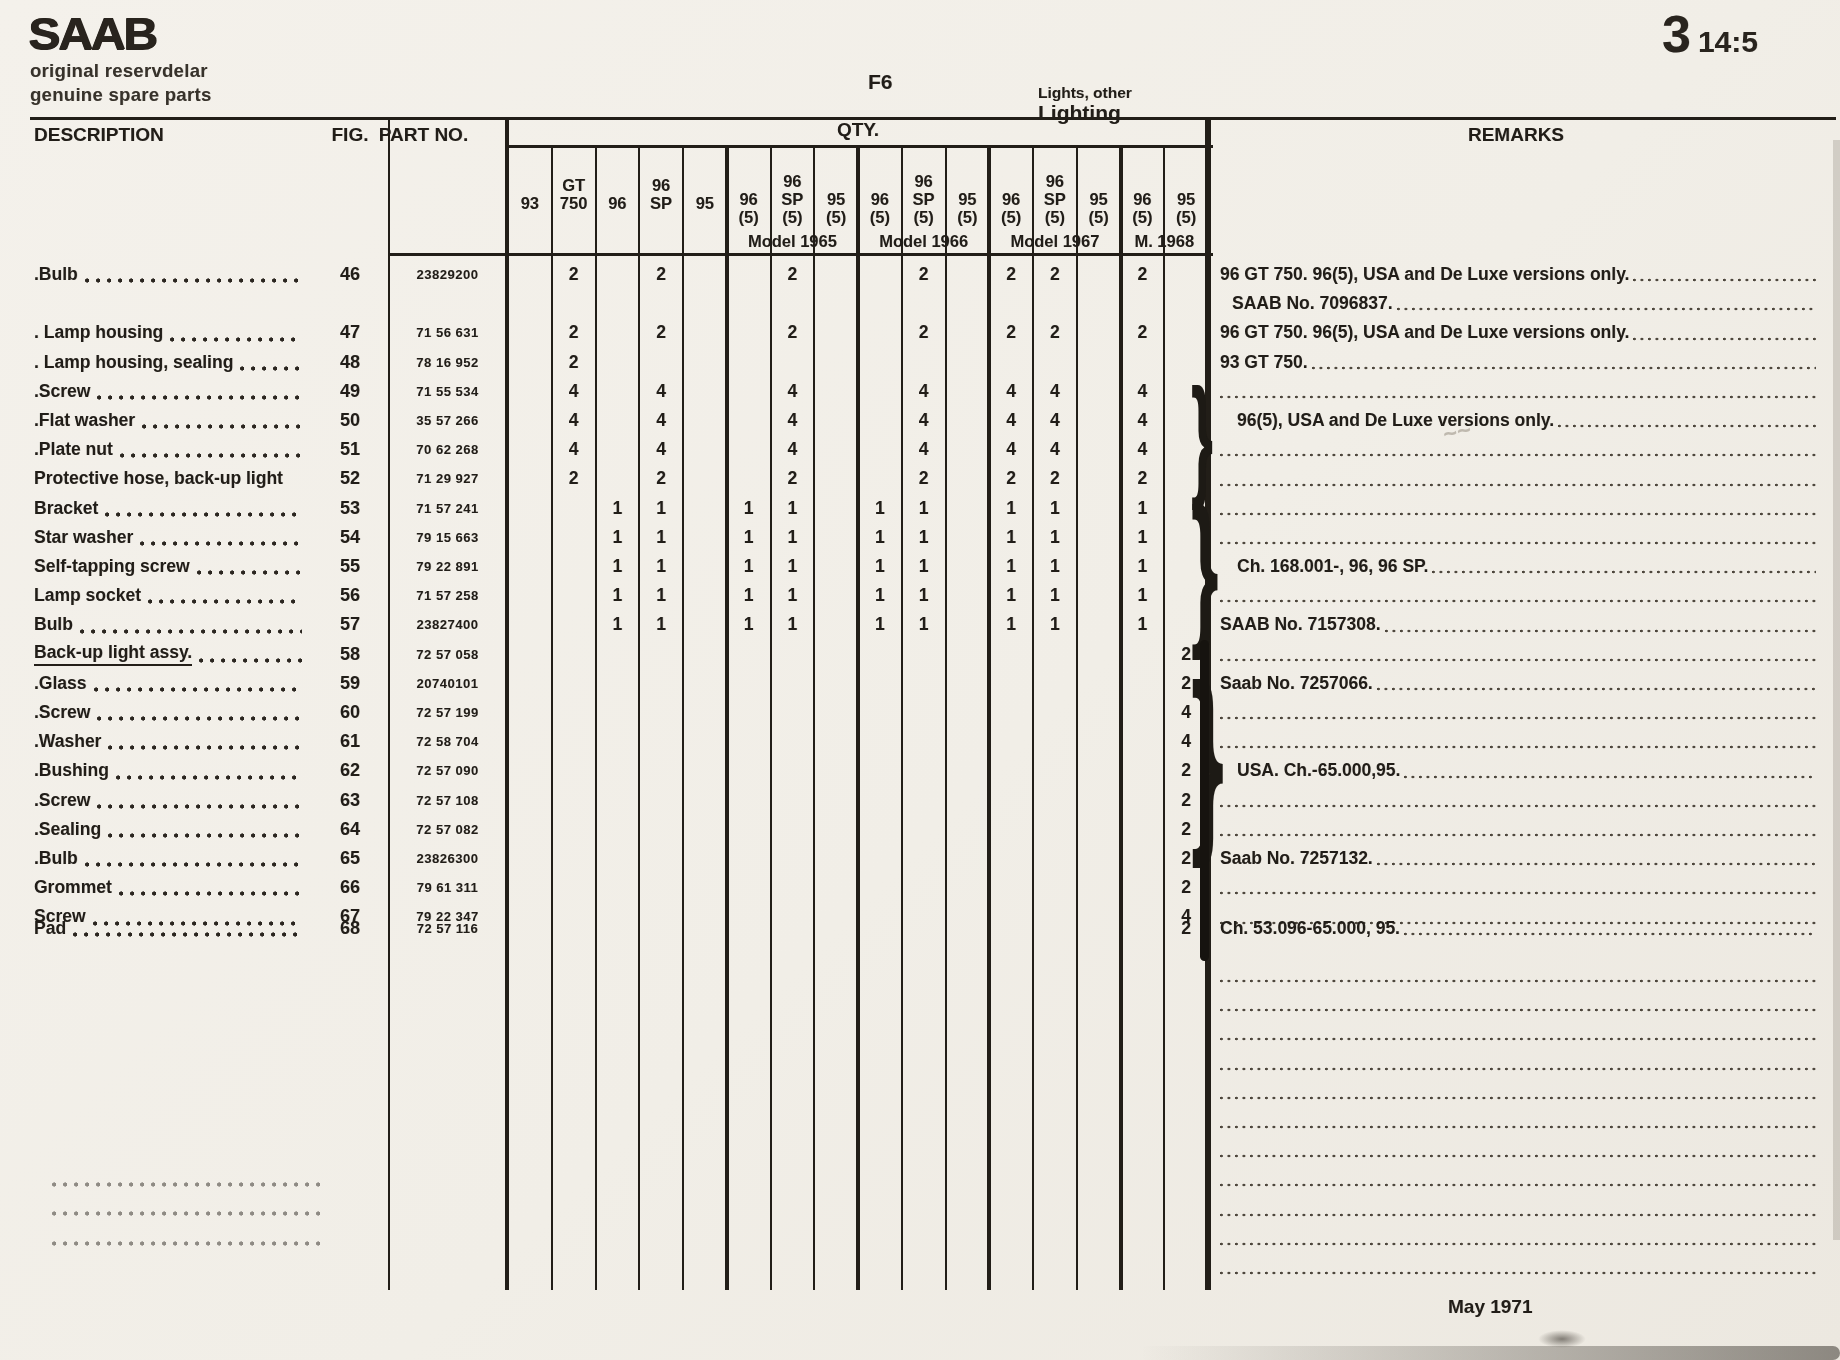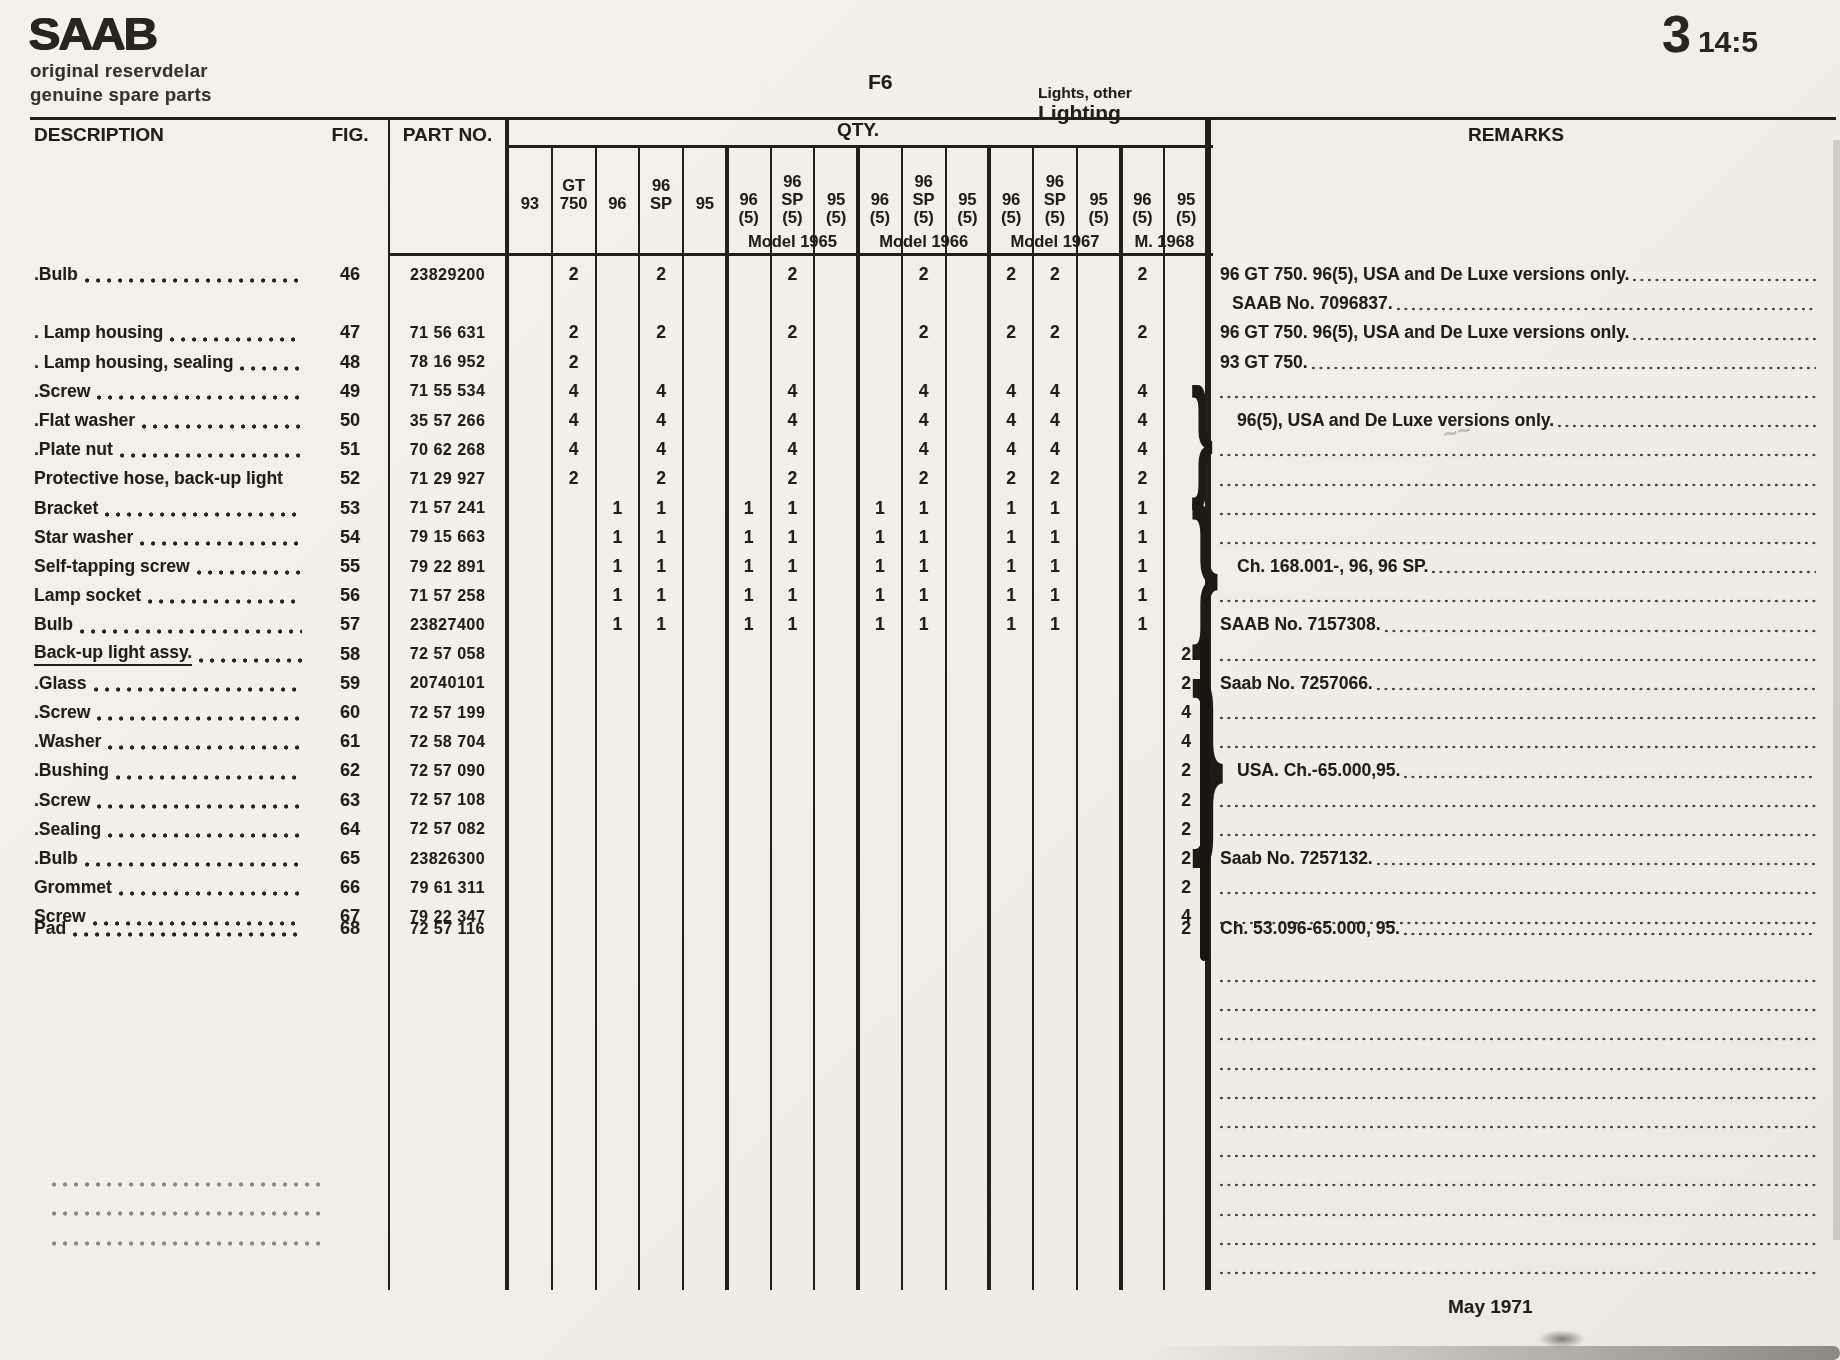--- a/index.html
+++ b/index.html
@@ -32,21 +32,21 @@
           font-size:16.5px;white-space:nowrap;z-index:2;}
   .brow{position:absolute;left:0;width:1840px;height:29.2px;z-index:2;}
   .dcell{position:absolute;left:34px;width:278px;height:100%;display:flex;align-items:center;
          white-space:nowrap;font-size:17.5px;}
   .dtext.ul{border-bottom:2.5px solid #241f19;padding-bottom:1px;}
   .dlead{flex:1;min-width:0;height:5px;align-self:flex-end;margin:0 10px 6px 7px;
          background:radial-gradient(circle at 2.2px 2.5px,#2b2620 1.9px,rgba(0,0,0,0) 2.3px);
          background-size:11px 5px;background-repeat:repeat-x;}
   .fcell{position:absolute;left:314px;width:72px;height:100%;font-size:18px;
          display:flex;align-items:center;justify-content:center;}
-  .pcell{position:absolute;left:392px;width:111px;height:100%;font-size:16px;letter-spacing:.5px;
+  .pcell{position:absolute;left:392px;width:111px;height:100%;font-size:13px;letter-spacing:.5px;
          display:flex;align-items:center;justify-content:center;}
   .qcell{position:absolute;height:100%;display:flex;align-items:center;justify-content:center;
          font-size:17.5px;}
   .rcell{position:absolute;left:1220px;width:596px;height:100%;display:flex;align-items:center;
          font-size:17.5px;white-space:nowrap;box-sizing:border-box;}
   .rcell.sp{padding-left:12px;}
   .rcell.tip{padding-left:17px;}
   .rtext{padding-right:4px;}
   .rlead{flex:1;min-width:0;height:4px;align-self:flex-end;margin-bottom:7px;
          background:radial-gradient(circle at 1.6px 2px,#4e473d 1.25px,rgba(0,0,0,0) 1.6px);
@@ -78,21 +78,21 @@
   <div class="abs f6">F6</div>
   <div class="abs ltg">Lighting</div>
   <div class="abs ltgsub">Lights, other</div>
   <div class="abs pg">
     <span class="pgbig">3</span>
     <span class="pgsmall">14:5</span>
   </div>
 
   <div class="abs chead" style="left:34px">DESCRIPTION</div>
   <div class="abs chead ctr" style="left:314px;width:72px">FIG.</div>
-  <div class="abs chead ctr" style="left:392px;width:111px">PART NO.</div>
+  <div class="abs chead ctr" style="left:368px;width:111px">PART NO.</div>
   <div class="abs chead ctr" style="left:1216px;width:600px">REMARKS</div>
   <div class="abs chead ctr" style="left:508px;width:700px;top:119px">QTY.</div>
 
   <div class="abs footer-date">May 1971</div>
 
   <div class="abs pencil">~~</div>
   <div class="abs smudge-band"></div>
   <div class="abs smudge-blob"></div>
   <div class="abs edge"></div>
 <div class="vline" style="left: 388px; top: 118px; width: 2px; height: 1172px;"></div>

